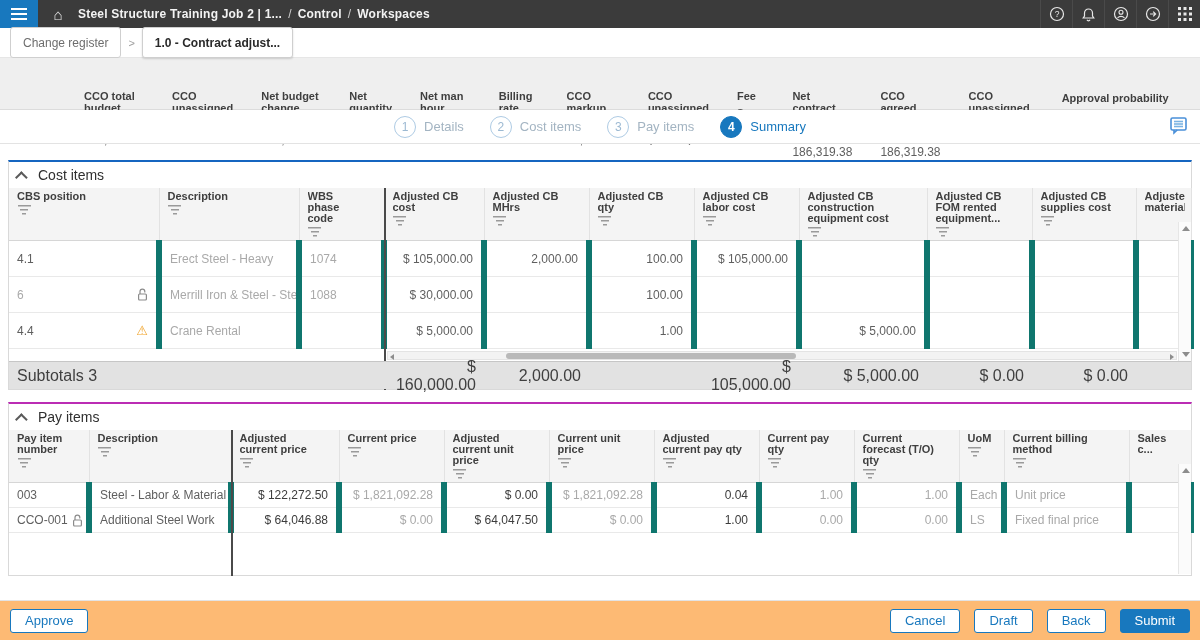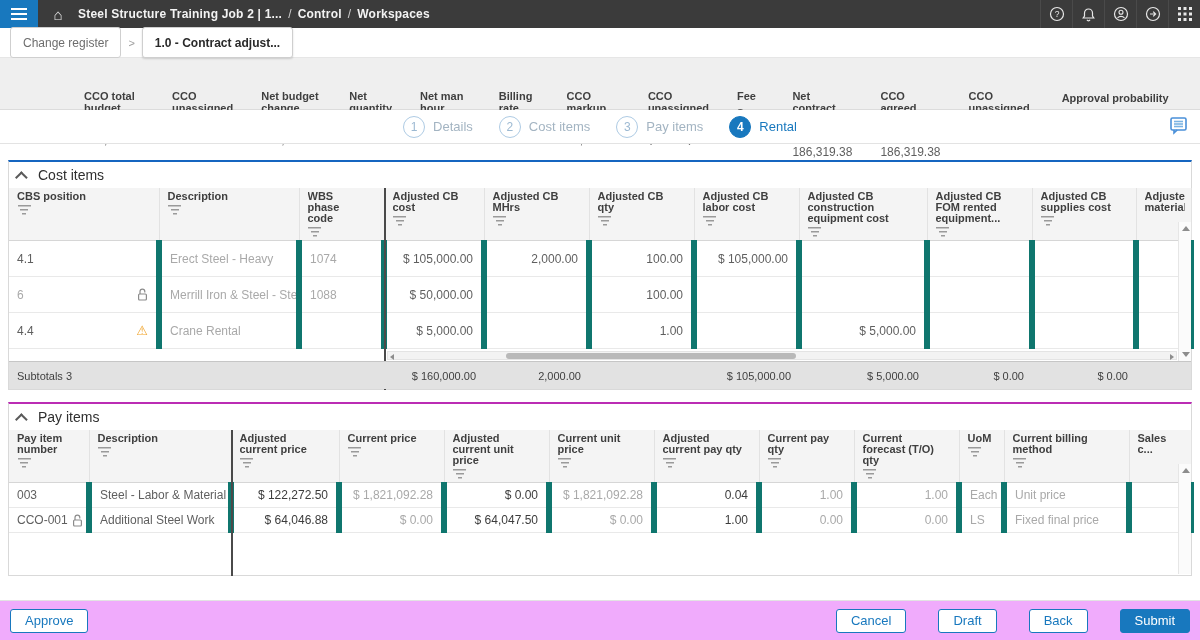--- a/index.html
+++ b/index.html
@@ -61,40 +61,40 @@
   .rows-cost td { height:36px; }
   .rows-pay td { height:25px; }
   td.t-r { text-align:right; }
   td.dark { color:#3c3c3c; }
   td.mut, span.mut { color:#a9a9a9; }
   .cellwrap { display:flex; justify-content:space-between; align-items:center; }
   .rowicon { flex:none; margin-left:4px; display:flex; align-items:center; }
   .warn { color:#f0a32a; font-size:13px; line-height:13px; }
 
   .frozen-line { position:absolute; width:2px; background:#4a4a4a; }
-  .subtotal { position:absolute; left:0; right:0; bottom:0; height:28px; background:#e2e2e2; border-top:1px solid #c6c6c6; display:flex; align-items:center; font-size:11px; color:#3f3f3f; }
+  .subtotal { position:absolute; left:0; right:0; bottom:0; height:28px; background:#e2e2e2; border-top:1px solid #c6c6c6; display:flex; align-items:center; font-size:16px; color:#3f3f3f; }
   .subtotal .sc { padding:0 8px; text-align:right; flex:none; }
   .subtotal .sc.first { text-align:left; }
 
   
   .hscroll { position:absolute; height:9px; background:#f3f3f3; border:1px solid #e4e4e4; }
   .hthumb { position:absolute; top:1px; height:6px; background:#b9b9b9; border-radius:3px; }
   .harrow { position:absolute; top:2px; width:0; height:0; border-top:3px solid transparent; border-bottom:3px solid transparent; }
   .harrow.left { left:2px; border-right:4px solid #8d8d8d; }
   .harrow.right { right:2px; border-left:4px solid #8d8d8d; }
   .vscroll { position:absolute; right:0; width:13px; background:#fbfbfb; border-left:1px solid #e6e6e6; }
   .varrow { position:absolute; left:3px; width:0; height:0; border-left:4px solid transparent; border-right:4px solid transparent; }
   .varrow.up { top:4px; border-bottom:5px solid #8d8d8d; }
   .varrow.down { bottom:4px; border-top:5px solid #8d8d8d; }
 
   
-  .footer { position:absolute; left:0; right:0; bottom:0; height:40px; background:#f0abfc; border-top:1px solid #e3e3e3; display:flex; align-items:center; padding:0 10px; }
+  .footer { position:absolute; left:0; right:0; bottom:0; height:40px; background:#fdba74; border-top:1px solid #e3e3e3; display:flex; align-items:center; padding:0 10px; }
   .btn { height:24px; padding:0 14px; border:1px solid #1878be; border-radius:3px; background:#fff; color:#1878be; font-size:13px; font-family:"Liberation Sans",sans-serif; cursor:pointer; }
   .btn.primary { background:#1878be; color:#fff; border-color:#1878be; }
-  .rightbtns { margin-left:auto; display:flex; gap:32px; }
+  .rightbtns { margin-left:auto; display:flex; gap:14px; }
 </style>
 </head>
 <body>
 
 <div class="topbar">
   <div class="hamburger">
       <i></i>
       <i></i>
       <i></i>
     </div>
@@ -230,21 +230,21 @@
   <div class="step">
       <span class="stepnum">2</span>
       <span class="steplbl">Cost items</span>
     </div>
   <div class="step">
       <span class="stepnum">3</span>
       <span class="steplbl">Pay items</span>
     </div>
   <div class="step active">
       <span class="stepnum">4</span>
-      <span class="steplbl">Rental</span>
+      <span class="steplbl">Summary</span>
     </div>
   <div class="comment-btn">
     <svg width="20" height="18" viewBox="0 0 20 18">
         <rect x="3" y="1" width="15" height="12" rx="1.5" fill="none" stroke="#4a90d9" stroke-width="1.6"></rect>
         <path d="M6 13 v3 l3.2 -3" fill="none" stroke="#4a90d9" stroke-width="1.6"></path>
         <g stroke="#7ab3e3" stroke-width="1.6">
           <line x1="6" y1="4.5" x2="15" y2="4.5"></line>
           <line x1="6" y1="7" x2="15" y2="7"></line>
           <line x1="6" y1="9.5" x2="15" y2="9.5"></line>
         </g>
@@ -373,21 +373,21 @@
               <span class="rowicon">
                 <svg width="11" height="13" viewBox="0 0 11 13">
                   <path d="M3 6 V3.6 a2.4 2.4 0 0 1 4.8 0 V4.6" fill="none" stroke="#8b8b8b" stroke-width="1.2"></path>
                   <rect x="1.6" y="6" width="7.8" height="6" rx="1" fill="none" stroke="#8b8b8b" stroke-width="1.2"></rect>
                 </svg>
               </span>
             </div>
           </td>
         <td class="mut">Merrill Iron &amp; Steel - Steel m...</td>
         <td class="mut">1088</td>
-        <td class="t-r">$ 50,000.00</td>
+        <td class="t-r">$ 30,000.00</td>
         <td class="t-r"></td>
         <td class="t-r">100.00</td>
         <td class="t-r"></td>
           <td class="t-r"></td>
           <td class="t-r"></td>
           <td class="t-r"></td>
           <td></td>
       </tr>
       <tr>
         <td>

